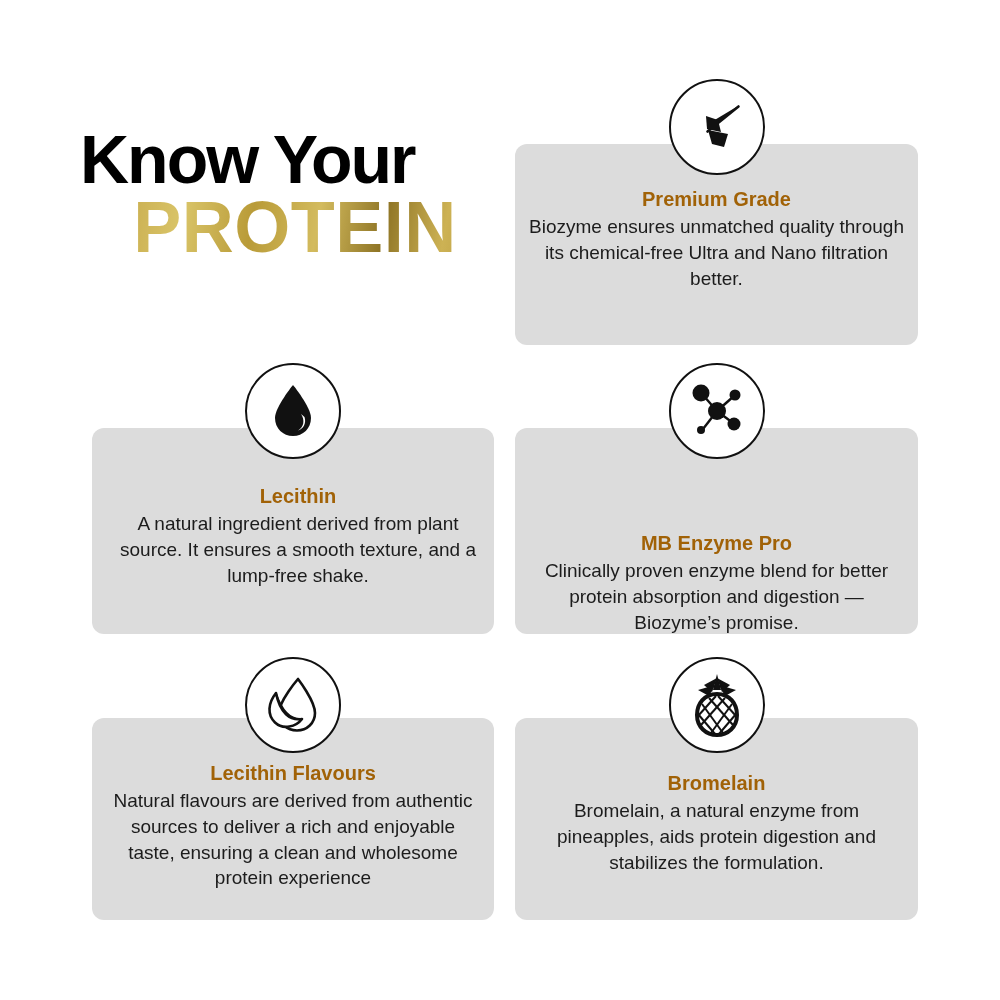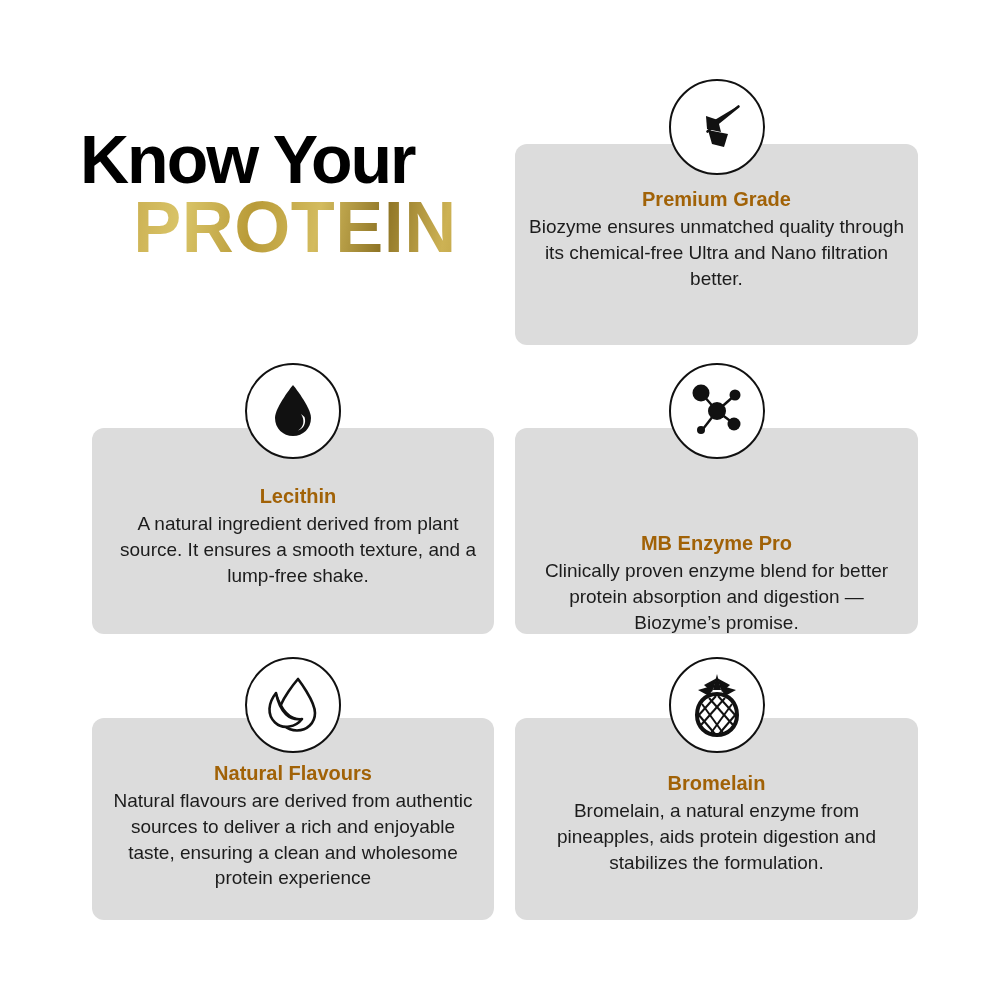--- a/index.html
+++ b/index.html
@@ -189,21 +189,21 @@
       <circle cx="31" cy="31" r="9" fill="#111111"></circle>
       <circle cx="15" cy="13" r="8.5" fill="#111111"></circle>
       <circle cx="49" cy="15" r="5.5" fill="#111111"></circle>
       <circle cx="48" cy="44" r="6.5" fill="#111111"></circle>
       <circle cx="15" cy="50" r="4" fill="#111111"></circle>
     </svg>
   </div>
 
   <div class="card" id="card-flavours">
     <div class="card-body">
-      <div class="card-title">Natural Flavours</div>
+      <div class="card-title">Lecithin Flavours</div>
       <p class="card-desc">Natural flavours are derived from authentic sources to deliver a rich and enjoyable taste, ensuring a clean and wholesome protein experience</p>
     </div>
   </div>
   <div class="icon-circle" id="icon-flavours">
     <svg width="58" height="60" viewBox="0 0 58 60" aria-hidden="true">
       <path d="M34 4 C34 4 15 26 15 38 C15 48 23 55.5 33 55.5 C43 55.5 51 48 51 38 C51 26 34 4 34 4 Z" fill="none" stroke="#111111" stroke-width="2.6" stroke-linejoin="round"></path>
       <path d="M12 18 C4 28 3 40 11 47.5 C19 55 32 52 38 44 C26 46 16 38 12 18 Z" fill="#ffffff" stroke="#111111" stroke-width="2.6" stroke-linejoin="round"></path>
       <path d="M12 19 C18 36 27 45 38 44" fill="none" stroke="#111111" stroke-width="2.1" stroke-linecap="round"></path>
     </svg>
   </div>

